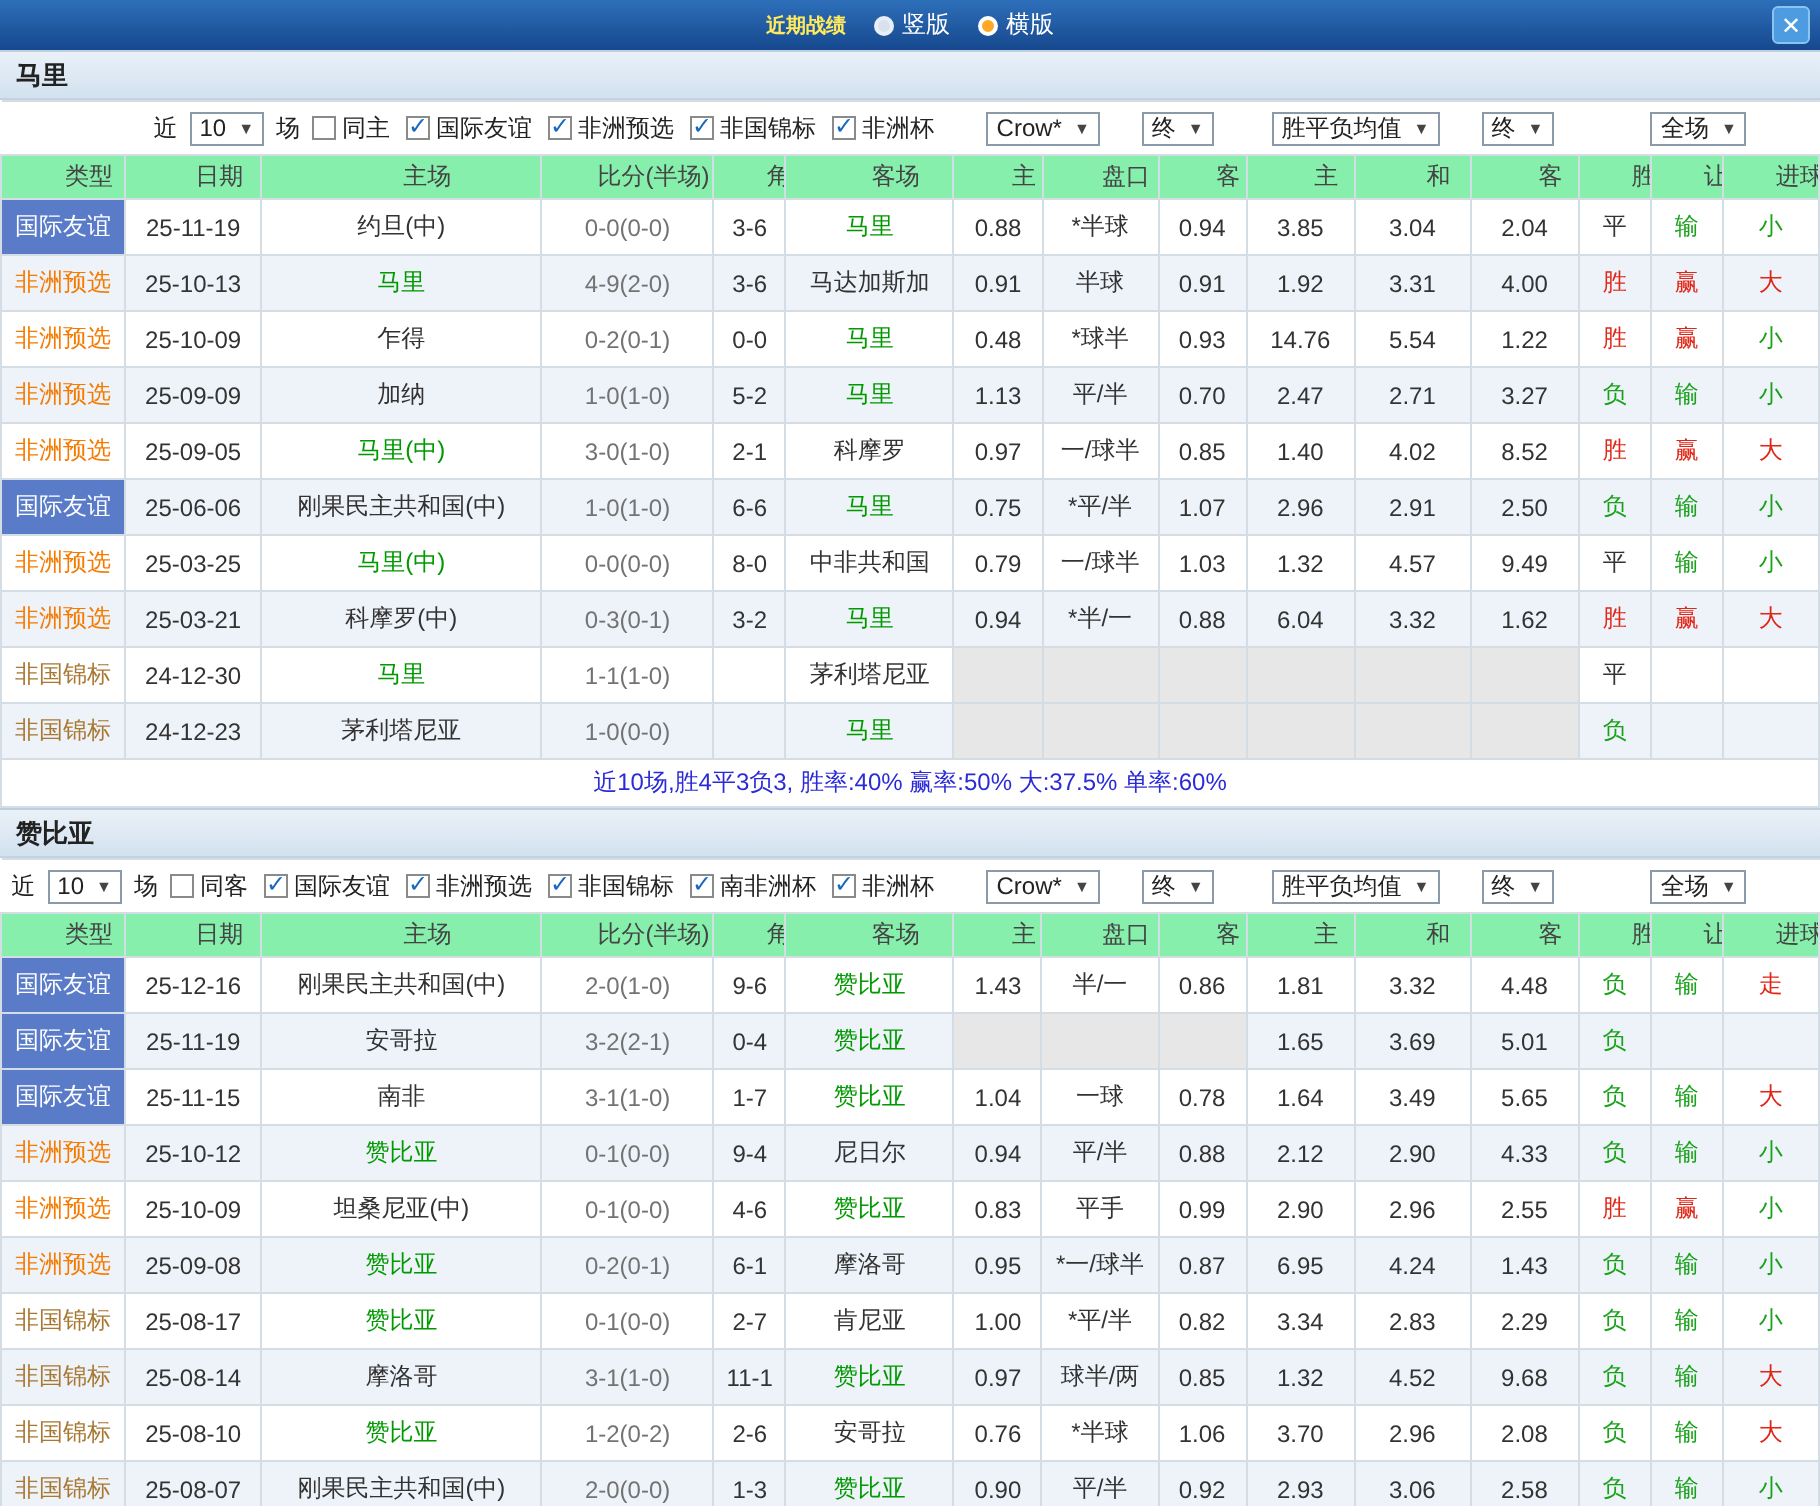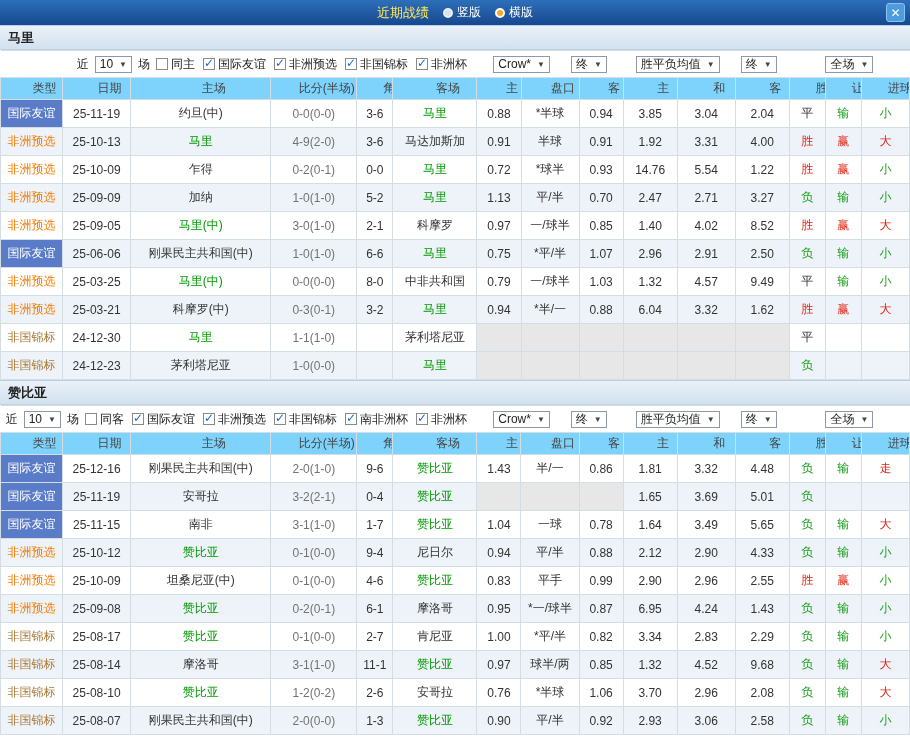--- a/index.html
+++ b/index.html
@@ -2,32 +2,32 @@
 <html><head>
 <meta charset="utf-8">
 <style>
   html,body{margin:0;padding:0;}
   body{
     width:910px;height:753px;overflow:hidden;background:#fff;
     font-family:"Liberation Sans","DejaVu Sans",sans-serif;font-size:12px;color:#333;
   }
   
   .titlebar{height:25px;background:linear-gradient(#2e6fba,#16488e);display:flex;align-items:center;justify-content:center;position:relative;}
-  .titlebar .title{color:#ffe95c;font-weight:normal;font-size:13px;}
+  .titlebar .title{color:#ffe95c;font-weight:bold;font-size:10px;}
   .radio-opt{display:flex;align-items:center;gap:4px;margin-left:14px;color:#fff;cursor:pointer;}
   .radio{width:10px;height:10px;border-radius:50%;border:2px solid #e9eff6;background:#d7e2ee;box-sizing:border-box;display:inline-block;}
   .radio.selected{background:#ffa726;border-color:#fff;}
   .close-btn{position:absolute;right:5px;top:3px;width:19px;height:19px;background:#4d9be0;border:1px solid #8cc4f0;border-radius:3px;color:#fff;display:flex;align-items:center;justify-content:center;font-size:12px;cursor:pointer;box-sizing:border-box;}
   
   .section-bar{height:23px;background:linear-gradient(#eaf1f8,#d2e1ef);border-top:1px solid #bccfe0;border-bottom:1px solid #c4d2e0;display:flex;align-items:center;padding-left:8px;font-weight:bold;font-size:13px;color:#222;}
   
   table{width:910px;border-collapse:collapse;table-layout:fixed;}
   td,th{border:1px solid #d4dce4;text-align:center;font-size:12px;color:#333;overflow:hidden;white-space:nowrap;font-weight:normal;padding:0;}
   thead .filter-row th{border-left:none;border-right:none;height:26px;background:#fff;}
-  thead .cols-row th{height:21px;background:#7dd3fc;color:#444;padding-left:26px;}
+  thead .cols-row th{height:21px;background:#86efac;color:#444;padding-left:26px;}
   tbody td{height:27px;}
   tbody tr:nth-child(even) td{background:#eef3f9;}
   tbody tr:nth-child(odd) td{background:#fff;}
   td.cell-empty{background:#e7e7e7 !important;}
   .cell-type.t-friendly{background:#5a7cc8 !important;color:#fff;}
   .t-qual{color:#f57a00;}
   .t-chan{color:#a87832;}
   .team-tracked{color:#009900;}
   .cell-score{color:#737373;}
   .c-red{color:#e02617;}
@@ -203,21 +203,21 @@
         <td class="c-red">赢</td>
         <td class="c-red">大</td>
       </tr>
       <tr>
         <td class="cell-type t-qual">非洲预选</td>
         <td class="">25-10-09</td>
         <td class="">乍得</td>
         <td class="cell-score">0-2(0-1)</td>
         <td class="">0-0</td>
         <td class="team-tracked">马里</td>
-        <td class="">0.72</td>
+        <td class="">0.48</td>
         <td class="">*球半</td>
         <td class="">0.93</td>
         <td class="">14.76</td>
         <td class="">5.54</td>
         <td class="">1.22</td>
         <td class="c-red">胜</td>
         <td class="c-red">赢</td>
         <td class="c-green">小</td>
       </tr>
       <tr>
@@ -331,20 +331,23 @@
         <td class="team-tracked">马里</td>
         <td class=" cell-empty"></td>
         <td class=" cell-empty"></td>
         <td class=" cell-empty"></td>
         <td class=" cell-empty"></td>
         <td class=" cell-empty"></td>
         <td class=" cell-empty"></td>
         <td class="c-green">负</td>
         <td class=""></td>
         <td class=""></td>
+      </tr>
+      <tr>
+        <td colspan="15" class="summary-row">近10场,胜4平3负3, 胜率:40% 赢率:50% 大:37.5% 单率:60%</td>
       </tr>
     </tbody>
 </table>
 
 <div class="section-bar">
   <span>赞比亚</span>
 </div>
 <table>
   <colgroup>
     <col style="width:62px">

